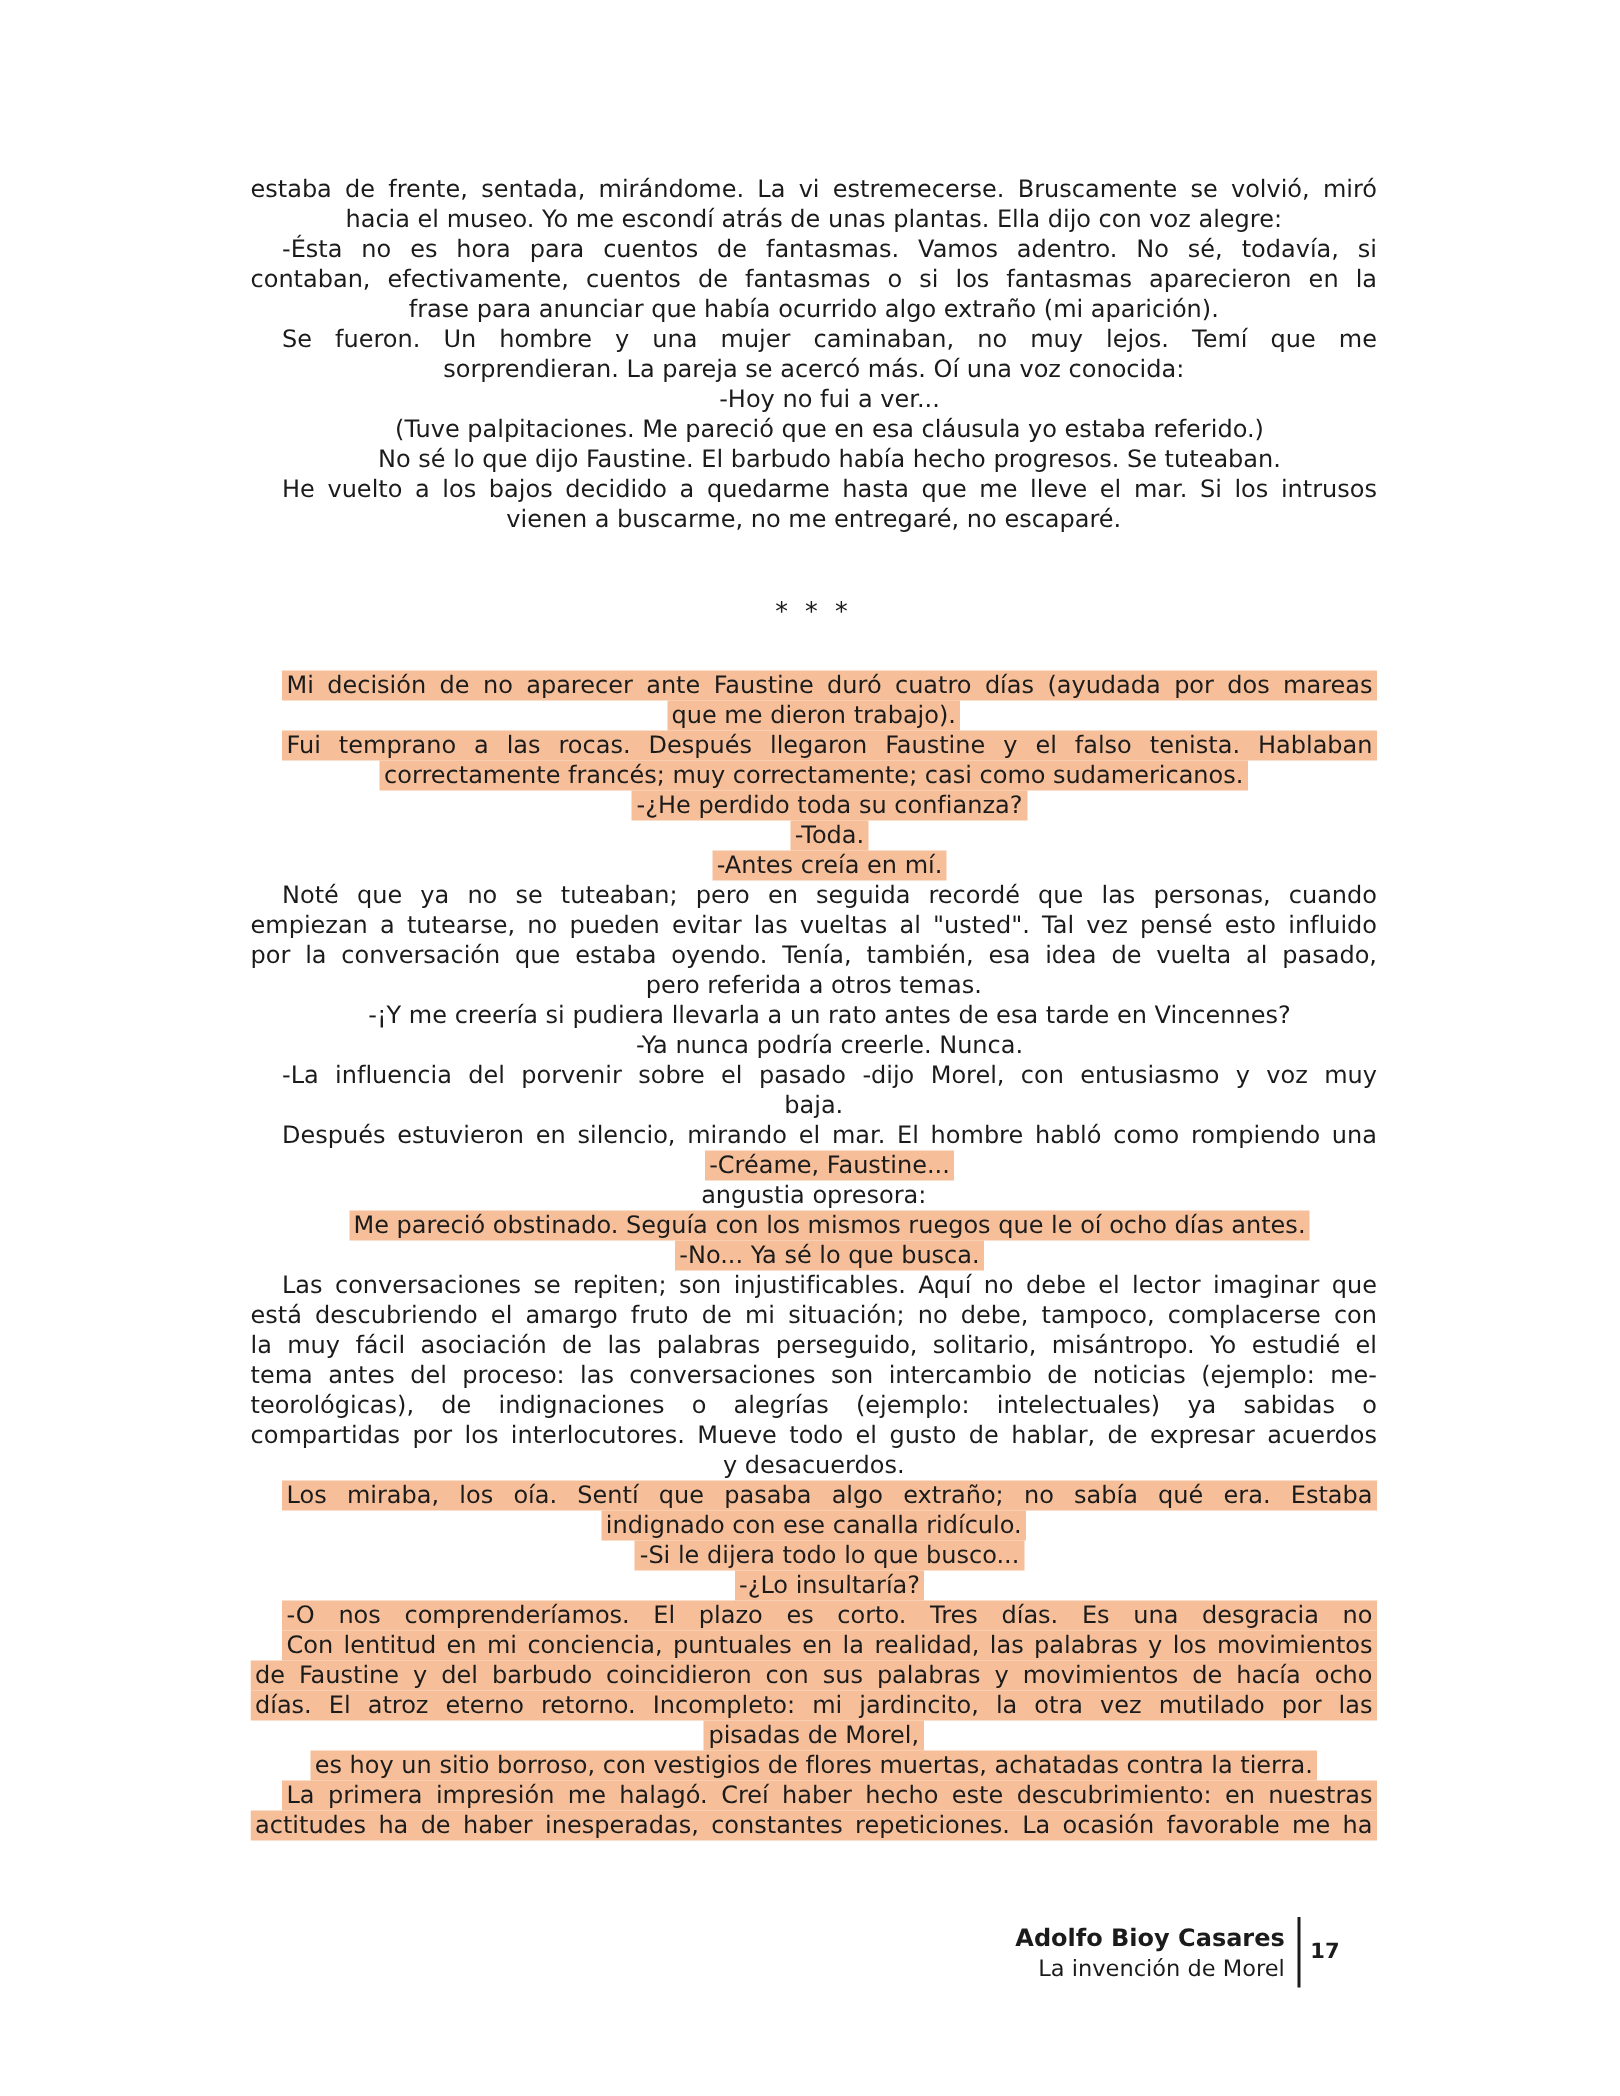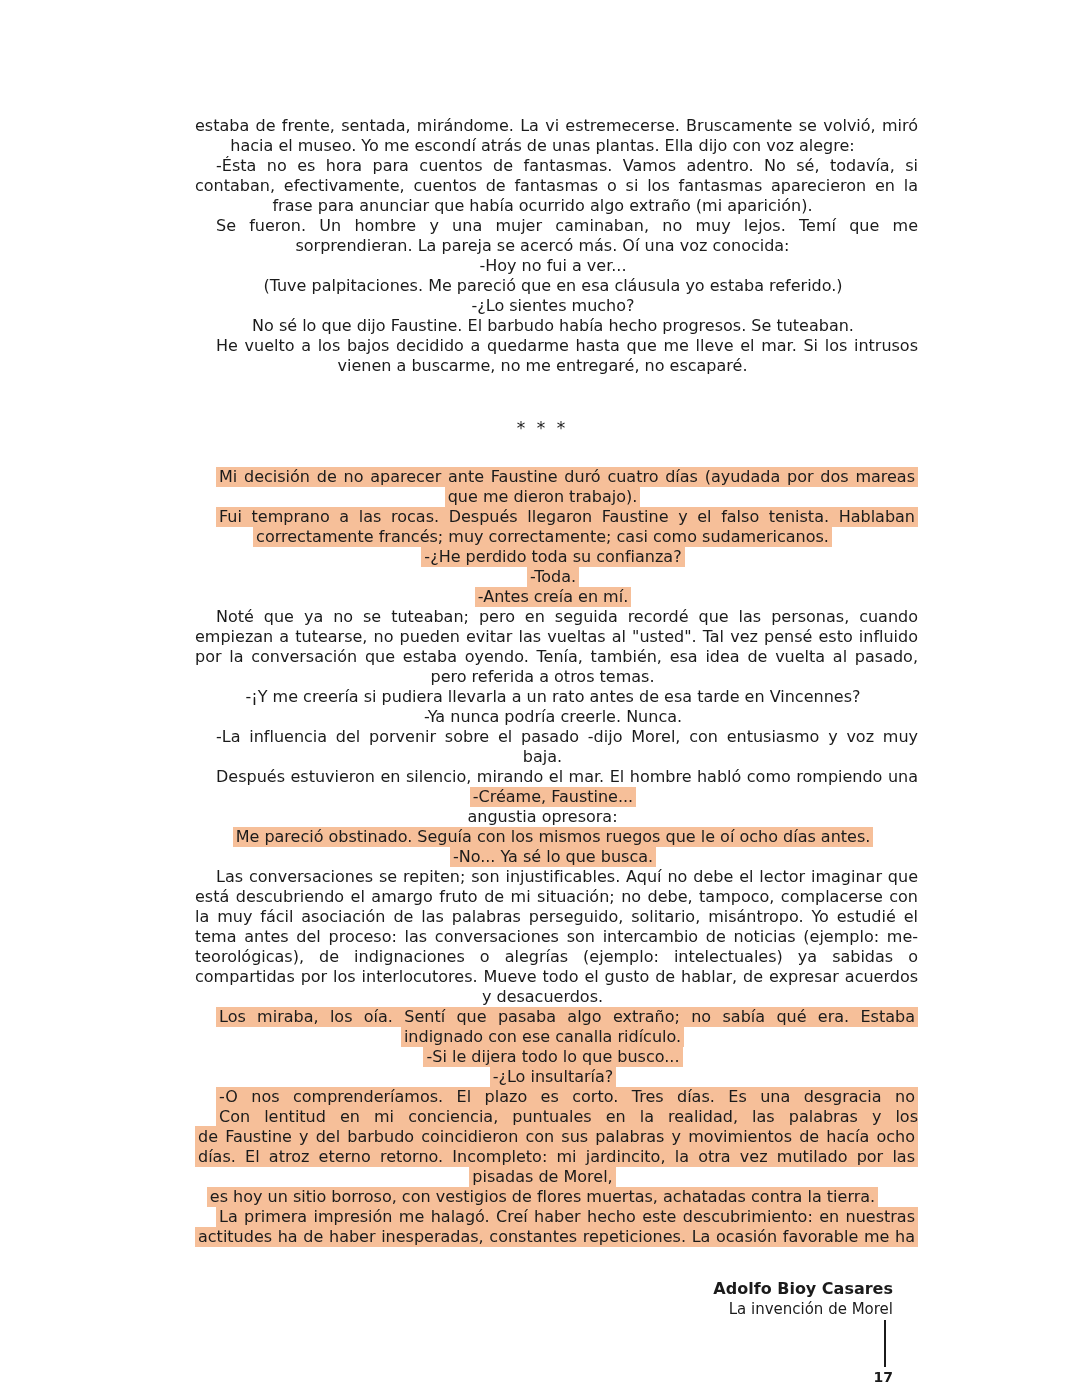--- a/index.html
+++ b/index.html
@@ -22,43 +22,41 @@
     line-height: 20px;
     font-size: 16px;
     text-align: center;
     white-space: nowrap;
     overflow: hidden;
   }
   .line.justify {
     white-space: normal;
     text-align: justify;
     text-align-last: justify;
-    margin-left: 28px;
   }
   .line.indent { text-indent: 21px; }
   .hl {
     background: var(--hl, #f6bf99);
     padding: 1px 3px 2px 3px;
   }
   .separator {
     height: 20px;
     line-height: 20px;
     margin: 42px 0 29px 0;
     text-align: center;
     font-size: 17px;
     letter-spacing: 3px;
     color: #1b1b1b;
   }
   .footer {
     position: absolute;
     top: 1278px;
     right: 187px;
     display: flex;
-    flex-direction: column;
-    align-items: flex-end;
+    align-items: center;
   }
   .footer-text { text-align: right; }
   .footer-author {
     font-size: 16px;
     line-height: 21px;
     font-weight: bold;
   }
   .footer-book {
     font-size: 15px;
     line-height: 21px;
@@ -83,21 +81,20 @@
     <div id="block1">
         <div class="line justify"><span>estaba de frente, sentada, mirándome. La vi estremecerse. Bruscamente se volvió, miró</span></div>
         <div class="line"><span>hacia el museo. Yo me escondí atrás de unas plantas. Ella dijo con voz alegre:</span></div>
         <div class="line justify indent"><span>-Ésta no es hora para cuentos de fantasmas. Vamos adentro. No sé, todavía, si</span></div>
         <div class="line justify"><span>contaban, efectivamente, cuentos de fantasmas o si los fantasmas aparecieron en la</span></div>
         <div class="line"><span>frase para anunciar que había ocurrido algo extraño (mi aparición).</span></div>
         <div class="line justify indent"><span>Se fueron. Un hombre y una mujer caminaban, no muy lejos. Temí que me</span></div>
         <div class="line"><span>sorprendieran. La pareja se acercó más. Oí una voz conocida:</span></div>
         <div class="line indent"><span>-Hoy no fui a ver...</span></div>
         <div class="line indent"><span>(Tuve palpitaciones. Me pareció que en esa cláusula yo estaba referido.)</span></div>
-        <div class="line indent"><span>-¿Lo sientes mucho?</span></div>
         <div class="line indent"><span>No sé lo que dijo Faustine. El barbudo había hecho progresos. Se tuteaban.</span></div>
         <div class="line justify indent"><span>He vuelto a los bajos decidido a quedarme hasta que me lleve el mar. Si los intrusos</span></div>
         <div class="line"><span>vienen a buscarme, no me entregaré, no escaparé.</span></div>
       </div>
     <div class="separator">* * *</div>
     <div id="block2">
         <div class="line justify indent"><span class="hl">Mi decisión de no aparecer ante Faustine duró cuatro días (ayudada por dos mareas</span></div>
         <div class="line"><span class="hl">que me dieron trabajo).</span></div>
         <div class="line justify indent"><span class="hl">Fui temprano a las rocas. Después llegaron Faustine y el falso tenista. Hablaban</span></div>
         <div class="line"><span class="hl">correctamente francés; muy correctamente; casi como sudamericanos.</span></div>

